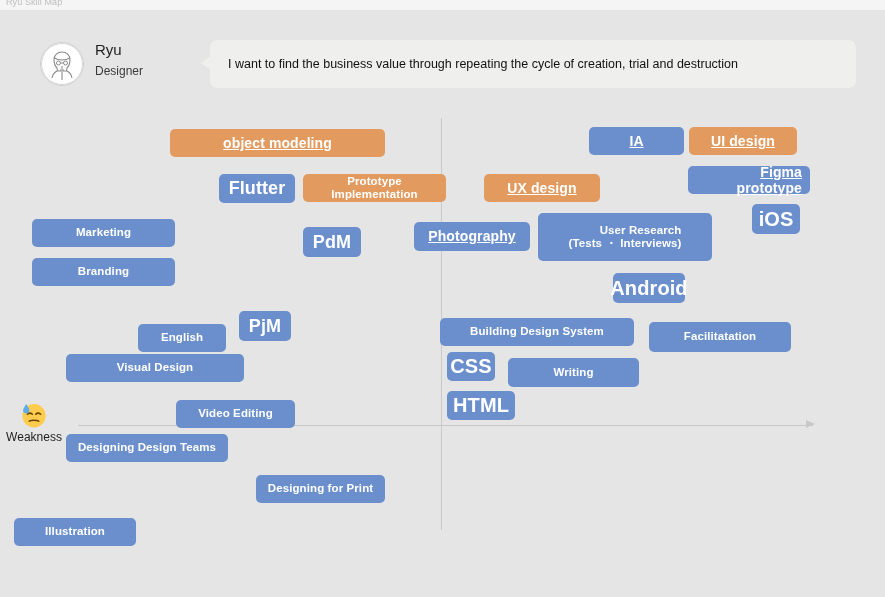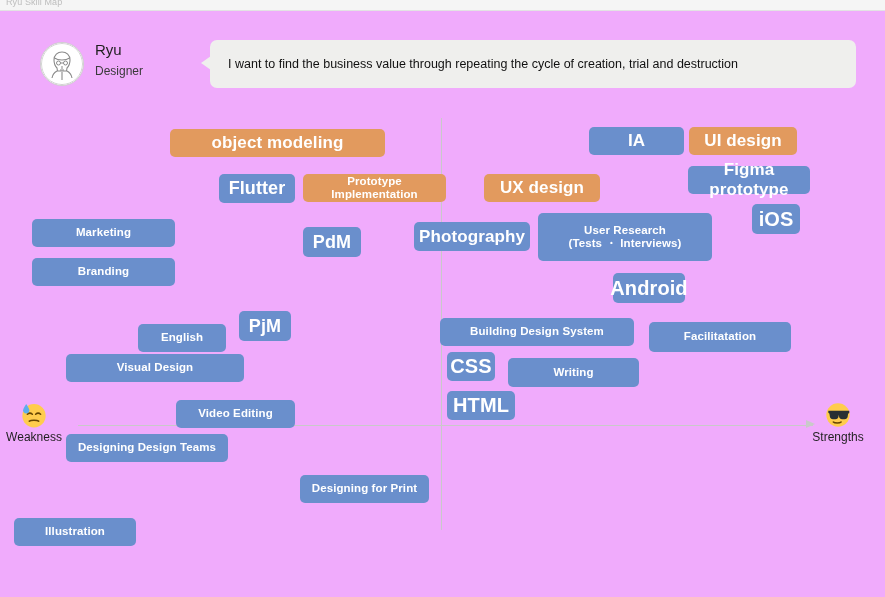--- a/index.html
+++ b/index.html
@@ -7,21 +7,21 @@
   html, body {
     margin: 0; padding: 0;
     background: #ffffff;
     font-family: "Liberation Sans", "DejaVu Sans", sans-serif;
   }
   #app {
     position: relative;
     width: 885px;
     height: 597px;
     overflow: hidden;
-    background: #f0abfc;
+    background: #e5e5e5;
   }
 
   
   .titlebar {
     position: absolute;
     left: 0; top: 0;
     width: 885px; height: 11px;
     background: #f5f5f5;
     border-bottom: 1px solid #e3e3e3;
     overflow: hidden;
@@ -138,24 +138,24 @@
     justify-content: center;
     border-radius: 5px;
     color: #ffffff;
     text-align: center;
     line-height: 1.15;
     font-weight: bold;
     letter-spacing: .1px;
     padding: 0 8px;
     white-space: pre-line;
   }
-  .tag.blue   { background: #6a8fcc; }
+  .tag.blue   { background: #6a8fcc; text-align: right; }
   .tag.orange { background: #e29a5e; }
   .tag.s12 { font-size: 11.5px; }
-  .tag.s13 { font-size: 17px; }
+  .tag.s13 { font-size: 14px; text-decoration: underline; }
   .tag.s18 { font-size: 18px; font-weight: 600; }
   .tag.s20 { font-size: 20px; font-weight: 600; }
 </style>
 </head>
 <body>
 
 <div id="app">
 
   <div class="titlebar">
     <span class="titlebar-text">Ryu Skill Map</span>
@@ -194,30 +194,20 @@
         <circle cx="18" cy="19" r="15" fill="#FFCC4D"></circle>
         <path d="M9.5 17c1.8-1.6 4.6-1.6 6.4 0" stroke="#664500" stroke-width="2" fill="none" stroke-linecap="round"></path>
         <path d="M20.1 17c1.8-1.6 4.6-1.6 6.4 0" stroke="#664500" stroke-width="2" fill="none" stroke-linecap="round"></path>
         <path d="M12 26c2-1.6 10-1.6 12 0" stroke="#664500" stroke-width="2" fill="none" stroke-linecap="round"></path>
         <path d="M8 4c0 0-4 5.5-4 8a4 4 0 108 0c0-2.5-4-8-4-8z" fill="#5DADEC"></path>
       </svg>
     </span>
     <span class="cap">Weakness</span>
   </div>
 
-  <div class="pole" id="pole-strong">
-    <span class="emoji">
-      <svg width="28" height="28" viewBox="0 0 36 36">
-        <circle cx="18" cy="18" r="15" fill="#FFCC4D"></circle>
-        <path d="M3.5 12.5h29v2.2c0 .9-.7 1.2-1.4 1.4l-.7 4.2c-.3 1.9-1.8 3.2-3.8 3.2h-3.4c-2 0-3.5-1.3-3.8-3.2l-.4-2.6-.4 2.6c-.3 1.9-1.8 3.2-3.8 3.2H11.4c-2 0-3.5-1.3-3.8-3.2L6.9 16c-.7-.2-1.4-.5-1.4-1.4v-2.1z" fill="#292F33"></path>
-        <path d="M12 27c1.8 1.8 8.2 1.8 10 0" stroke="#664500" stroke-width="2" fill="none" stroke-linecap="round"></path>
-      </svg>
-    </span>
-    <span class="cap">Strengths</span>
-  </div>
 
   <div id="tag-layer">
       <div class="tag orange s13" style="left: 170px; top: 129px; width: 215px; height: 28px;">object modeling</div>
       <div class="tag blue s13" style="left: 589px; top: 127px; width: 95px; height: 28px;">IA</div>
       <div class="tag orange s13" style="left: 689px; top: 127px; width: 108px; height: 28px;">UI design</div>
       <div class="tag blue s18" style="left: 219px; top: 174px; width: 76px; height: 29px;">Flutter</div>
       <div class="tag orange s12" style="left: 303px; top: 174px; width: 143px; height: 28px;">Prototype Implementation</div>
       <div class="tag orange s13" style="left: 484px; top: 174px; width: 116px; height: 28px;">UX design</div>
       <div class="tag blue s13" style="left: 688px; top: 166px; width: 122px; height: 28px;">Figma prototype</div>
       <div class="tag blue s20" style="left: 752px; top: 204px; width: 48px; height: 30px;">iOS</div>
@@ -231,17 +221,17 @@
       <div class="tag blue s12" style="left: 138px; top: 324px; width: 88px; height: 28px;">English</div>
       <div class="tag blue s18" style="left: 239px; top: 311px; width: 52px; height: 30px;">PjM</div>
       <div class="tag blue s12" style="left: 440px; top: 318px; width: 194px; height: 28px;">Building Design System</div>
       <div class="tag blue s12" style="left: 649px; top: 322px; width: 142px; height: 30px;">Facilitatation</div>
       <div class="tag blue s12" style="left: 66px; top: 354px; width: 178px; height: 28px;">Visual Design</div>
       <div class="tag blue s20" style="left: 447px; top: 352px; width: 48px; height: 29px;">CSS</div>
       <div class="tag blue s12" style="left: 508px; top: 358px; width: 131px; height: 29px;">Writing</div>
       <div class="tag blue s20" style="left: 447px; top: 391px; width: 68px; height: 29px;">HTML</div>
       <div class="tag blue s12" style="left: 176px; top: 400px; width: 119px; height: 28px;">Video Editing</div>
       <div class="tag blue s12" style="left: 66px; top: 434px; width: 162px; height: 28px;">Designing Design Teams</div>
-      <div class="tag blue s12" style="left: 256px; top: 475px; width: 129px; height: 28px; margin-left: 44px;">Designing for Print</div>
+      <div class="tag blue s12" style="left: 256px; top: 475px; width: 129px; height: 28px;">Designing for Print</div>
       <div class="tag blue s12" style="left: 14px; top: 518px; width: 122px; height: 28px;">Illustration</div>
     </div>
 
 </div>
 
 </body></html>

